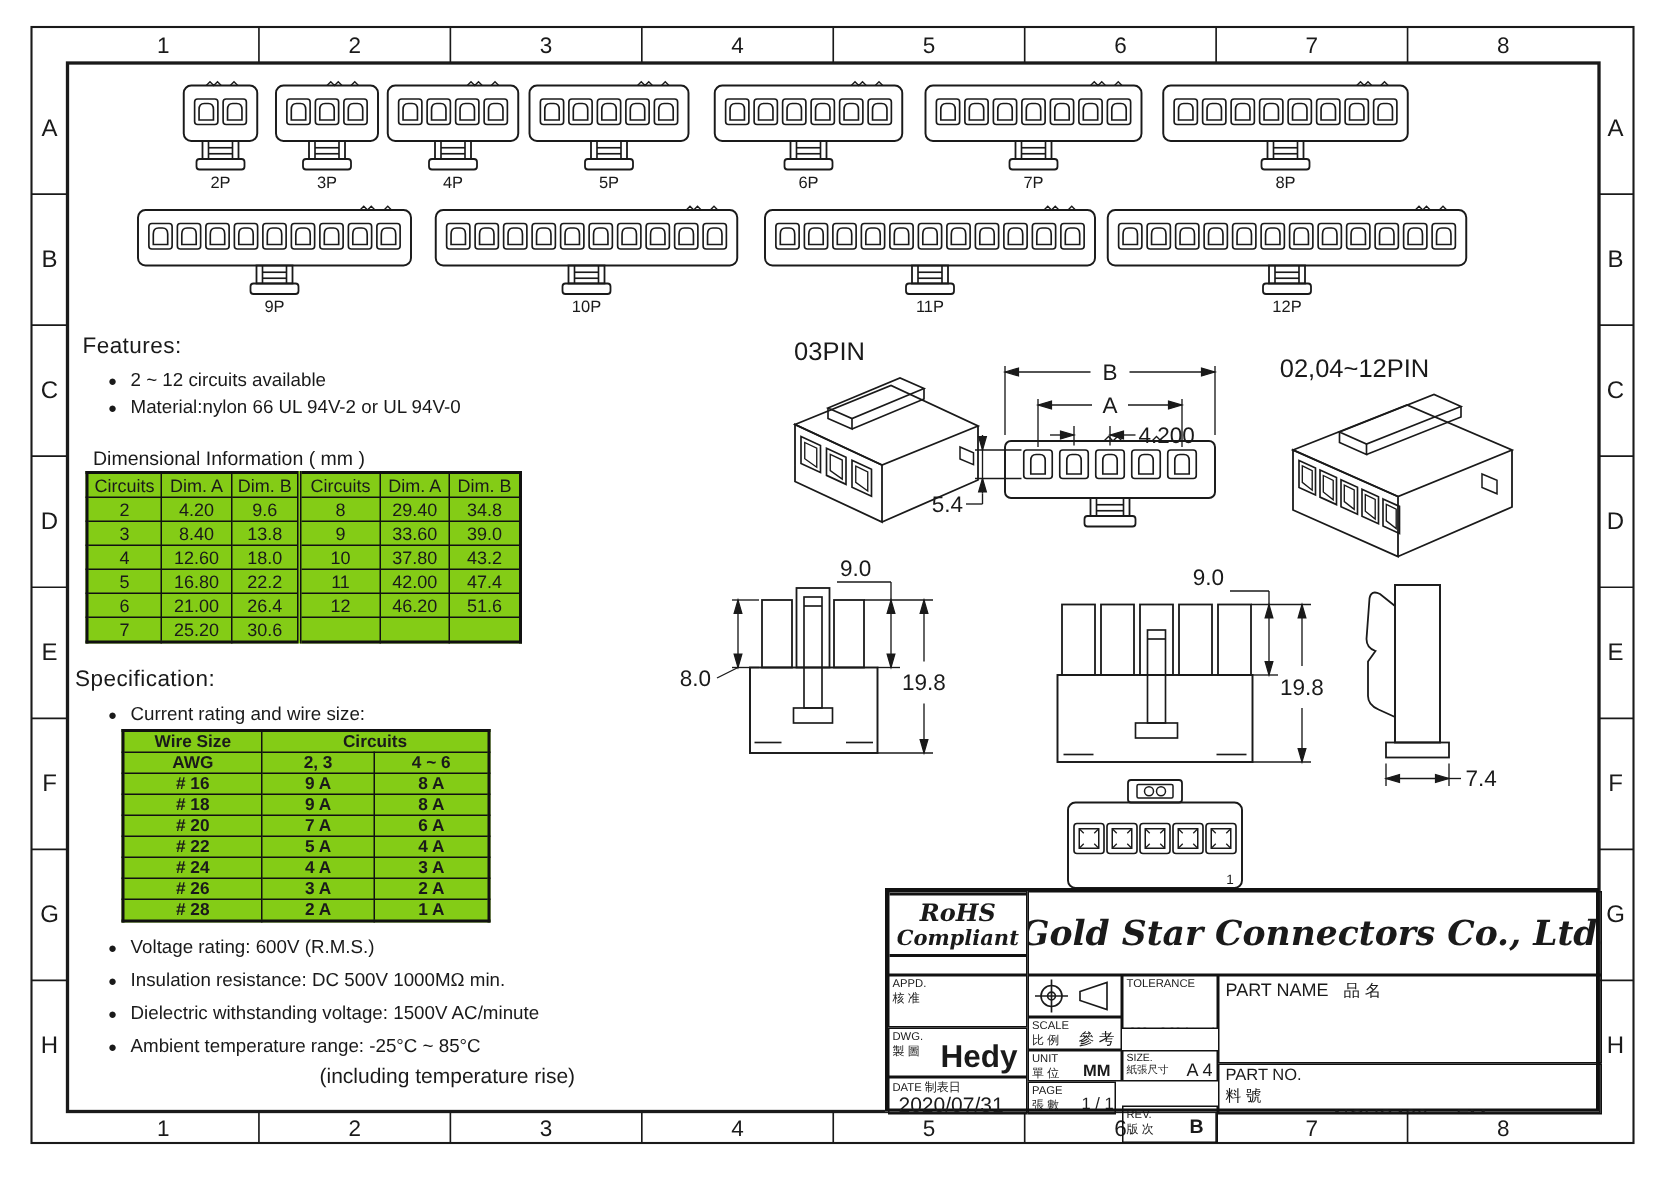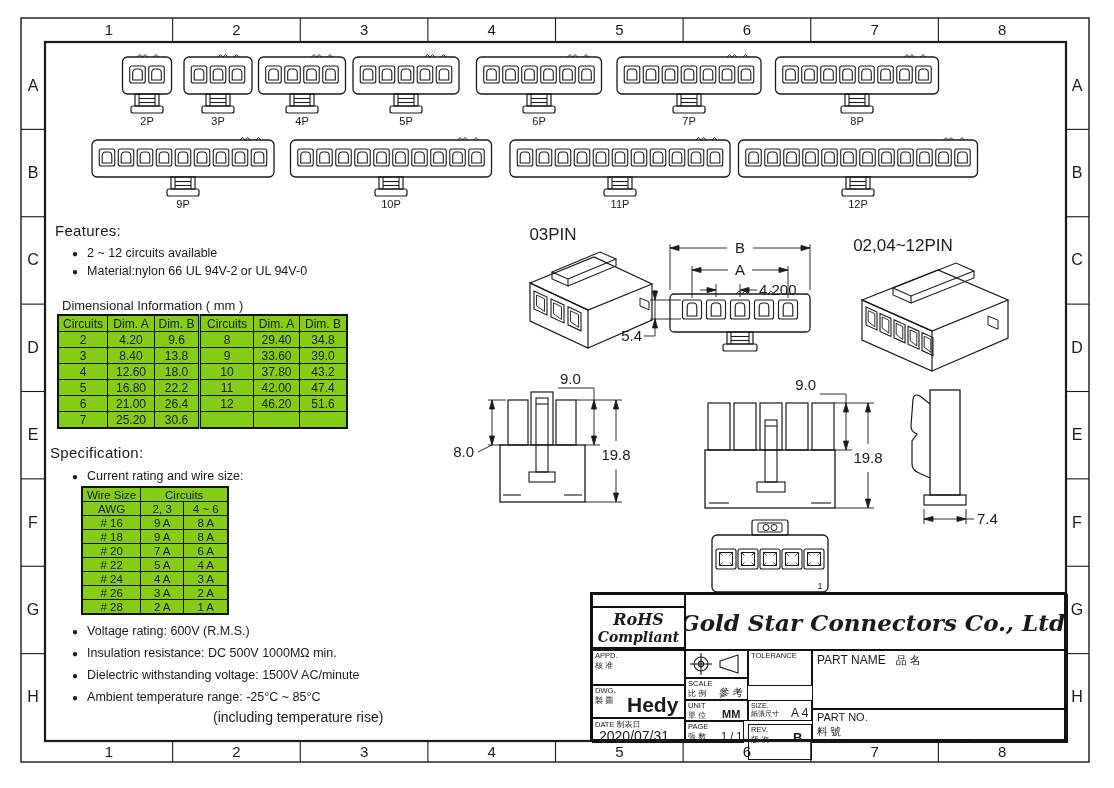--- a/index.html
+++ b/index.html
@@ -9,30 +9,30 @@
   #art{position:absolute;left:0;top:0;}
   text{font-family:"Liberation Sans",sans-serif;}
   .sec-title{font-size:15px;letter-spacing:.3px;}
   .blt{display:flex;gap:9px;font-size:12.5px;align-items:baseline;white-space:nowrap;}
   .blt .dot{font-size:10px;}
   table{border-collapse:collapse;background:#84cc16;}
   .dtab td,.dtab th{border:1px solid #111;font-size:12px;font-weight:normal;
         text-align:center;height:15px;padding:0 3px;white-space:nowrap;}
   .dtab{border:2px solid #111;}
   .dtab .dsep{border-left:3px double #111;}
-  .wtab td,.wtab th{border:1px solid #111;font-size:11.5px;font-weight:normal;
-        text-align:center;height:13px;padding:0 4px;white-space:nowrap;}
+  .wtab td,.wtab th{border:1px solid #111;font-size:11.5px;font-weight:bold;
+        text-align:center;height:13px;padding:0 20px;white-space:nowrap;}
   .wtab{border:2px solid #111;}
   
   .tb{position:absolute;left:590px;top:592px;width:476px;height:149px;
       border:2px solid #111;box-sizing:border-box;background:#fff;}
   .tc{position:absolute;border:1px solid #111;box-sizing:border-box;overflow:hidden;}
   .cl{font-size:7.5px;line-height:1.15;padding:1px 0 0 2px;}
   .cn{font-size:8px;}
-  .rohs-out{left:0;top:0;width:93px;height:56px;display:flex;align-items:flex-end;justify-content:center;}
+  .rohs-out{left:0;top:0;width:93px;height:56px;display:flex;align-items:flex-start;justify-content:center;}
   .rohs-in{border:2px solid #111;padding:2px 6px;text-align:center;
            font-family:"DejaVu Serif",serif;font-style:italic;font-weight:bold;}
   .company{left:93px;top:0;width:383px;height:56px;display:flex;align-items:center;justify-content:center;
            font-family:"DejaVu Serif",serif;font-style:italic;font-weight:bold;font-size:23px;white-space:nowrap;}
   .val-big{font-size:15px;font-weight:bold;}
 </style>
 </head>
 <body>
 
 <div id="sheet">
@@ -759,21 +759,21 @@
         <div>.000 ± 0.08 ( mm )</div>
         
         
       </div>
     </div>
     <div class="tc" style="left:156px;top:106px;width:64px;height:21px">
       <div class="cl" style="position:absolute;font-size:7px"><span>SIZE.</span><br>
       <span class="cn" style="font-size:7px">紙張尺寸</span></div>
       <div class="abs" style="left:42px;top:5px;font-size:12px">A 4</div>
     </div>
-    <div class="tc" style="left:156px;top:130px;width:64px;height:36px">
+    <div class="tc" style="left:156px;top:143px;width:64px;height:25px">
       <div class="cl" style="position:absolute"><span>REV.</span><br>
       <span class="cn">版 次</span></div>
       <div class="abs" style="left:44px;top:5px;font-size:13px;font-weight:bold">B</div>
     </div>
 
     <div class="tc" style="left:220px;top:56px;width:256px;height:59px">
       <div style="font-size:12px;padding:2px 16px 0 4px">
         <span>PART NAME</span>&nbsp;&nbsp;
         <span style="font-size:11px">品  名</span>
       </div>

